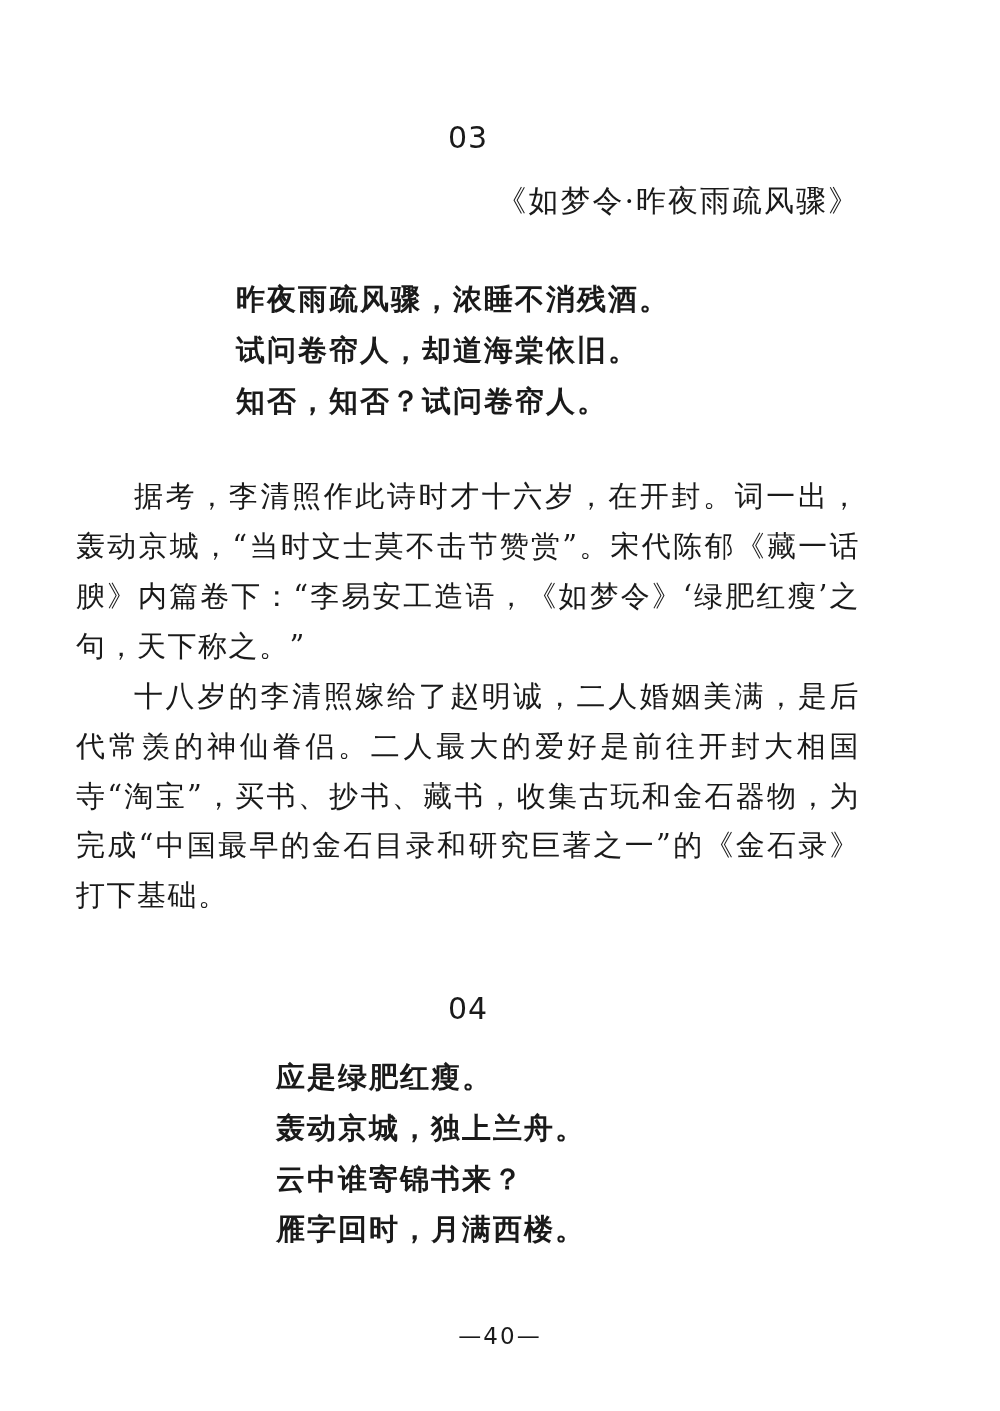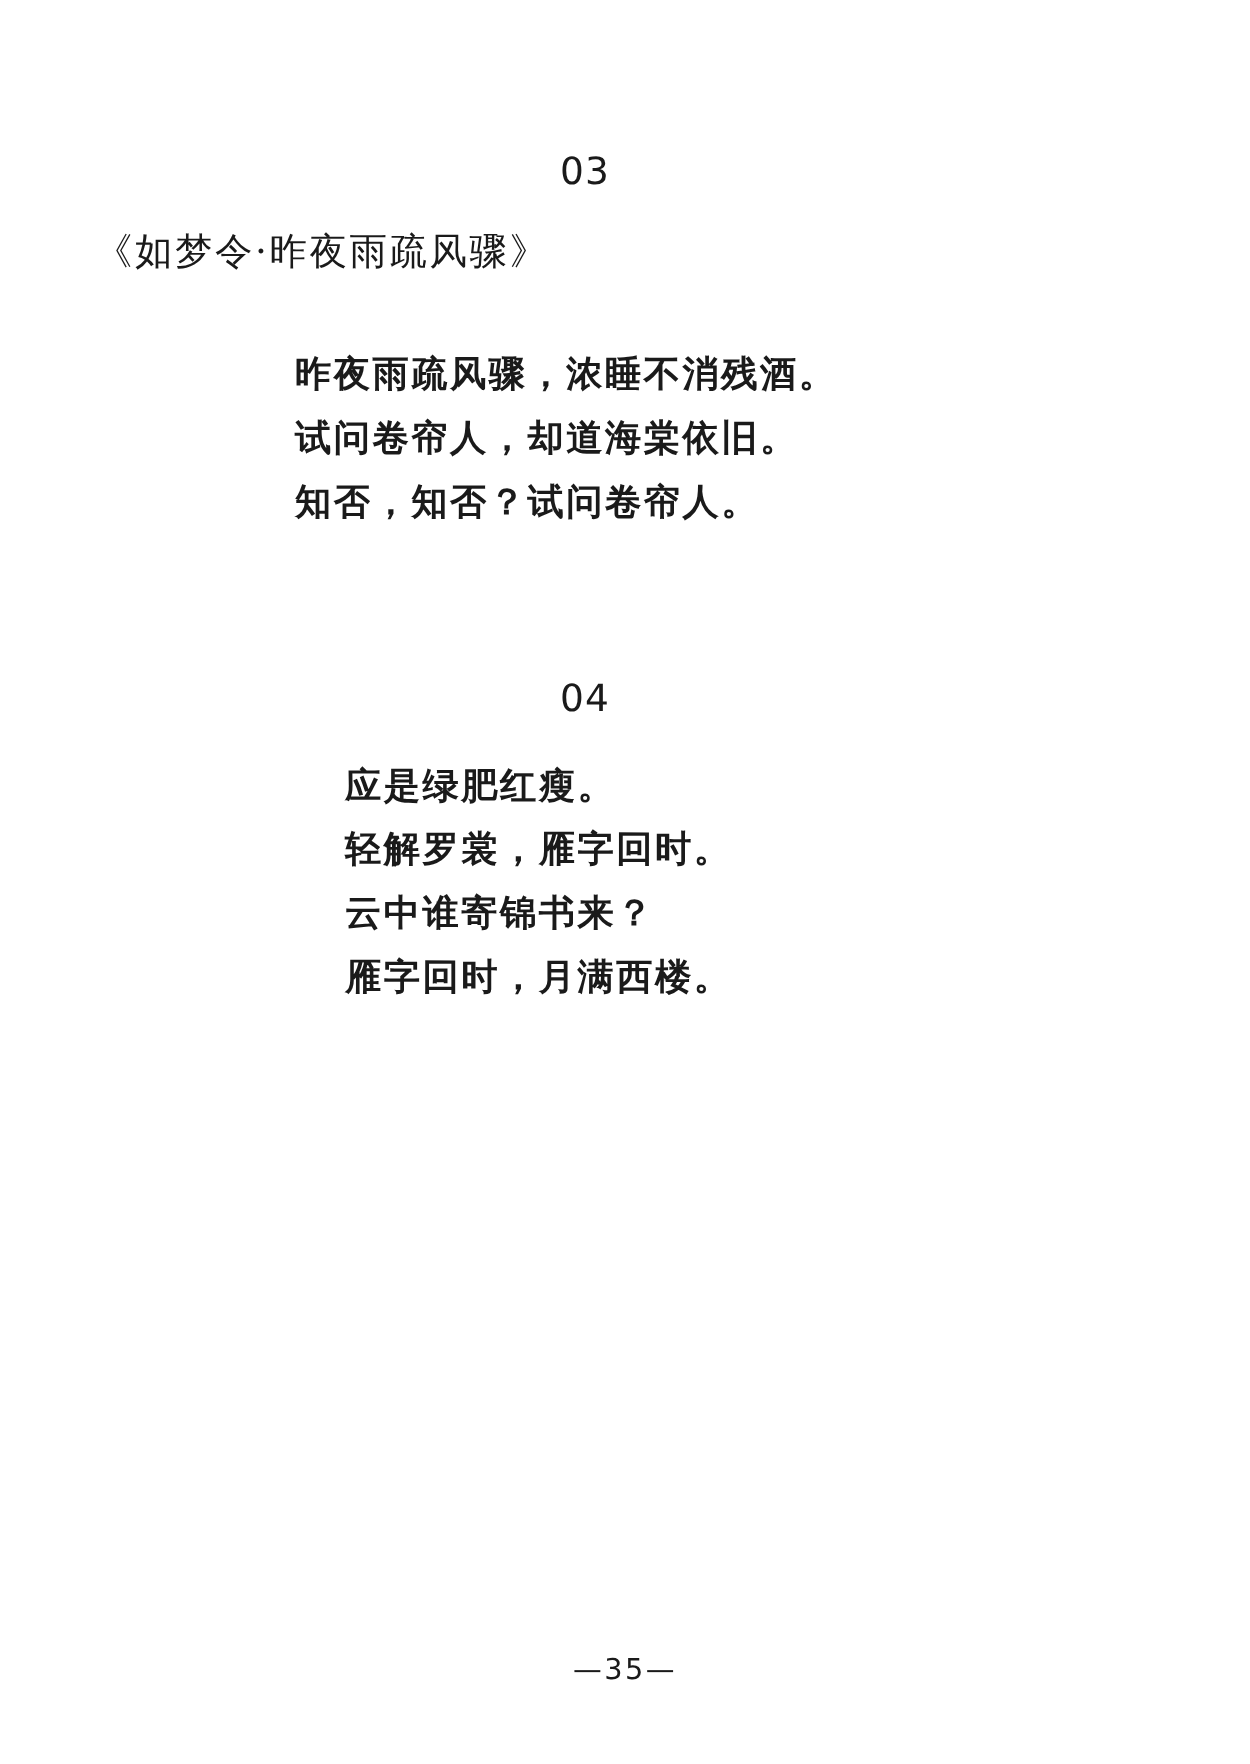--- a/index.html
+++ b/index.html
@@ -30,21 +30,21 @@
   .section-number {
     text-align: center;
     font-size: 30px;
     letter-spacing: 1px;
     margin: 0 0 26px 0;
     font-family: "DejaVu Sans", "Liberation Sans", sans-serif;
     font-weight: 400;
     color: #1a1a1a;
   }
   .section-title {
-    text-align: left;
+    text-align: right;
     font-size: 30px;
     margin: 0 0 52px 0;
     letter-spacing: 2px;
     color: #1a1a1a;
     font-family: "DejaVu Serif", "Liberation Serif", serif;
   }
   .poem {
     margin: 0 0 46px 0;
     padding-left: 160px;
   }
@@ -94,29 +94,33 @@
   <div class="section">
     <div class="section-number">03</div>
     <div class="section-title">《如梦令·昨夜雨疏风骤》</div>
 
     <div class="poem">
       <div class="poem-line">昨夜雨疏风骤，浓睡不消残酒。</div>
       <div class="poem-line">试问卷帘人，却道海棠依旧。</div>
       <div class="poem-line">知否，知否？试问卷帘人。</div>
     </div>
 
+    <div class="prose">
+      <p class="prose-para">据考，李清照作此诗时才十六岁，在开封。词一出，轰动京城，“当时文士莫不击节赞赏”。宋代陈郁《藏一话腴》内篇卷下：“李易安工造语，《如梦令》‘绿肥红瘦’之句，天下称之。”</p>
+      <p class="prose-para">十八岁的李清照嫁给了赵明诚，二人婚姻美满，是后代常羡的神仙眷侣。二人最大的爱好是前往开封大相国寺“淘宝”，买书、抄书、藏书，收集古玩和金石器物，为完成“中国最早的金石目录和研究巨著之一”的《金石录》打下基础。</p>
+    </div>
   </div>
 
   <div class="section-gap"></div>
 
   <div class="section">
     <div class="section-number">04</div>
 
     <div class="poem poem-indent">
       <div class="poem-line">应是绿肥红瘦。</div>
-      <div class="poem-line">轻解罗裳，雁字回时。</div>
+      <div class="poem-line">轰动京城，独上兰舟。</div>
       <div class="poem-line">云中谁寄锦书来？</div>
       <div class="poem-line">雁字回时，月满西楼。</div>
     </div>
   </div>
 
-  <div class="folio">—35—</div>
+  <div class="folio">—40—</div>
 </div>
 
 </body></html>

